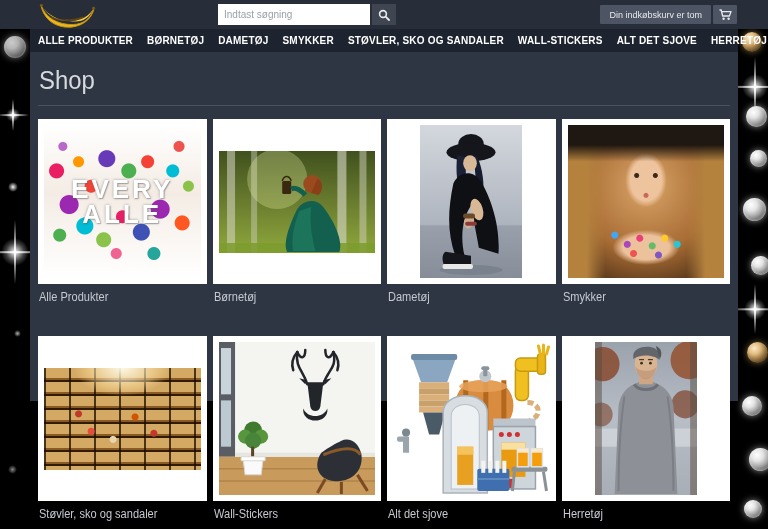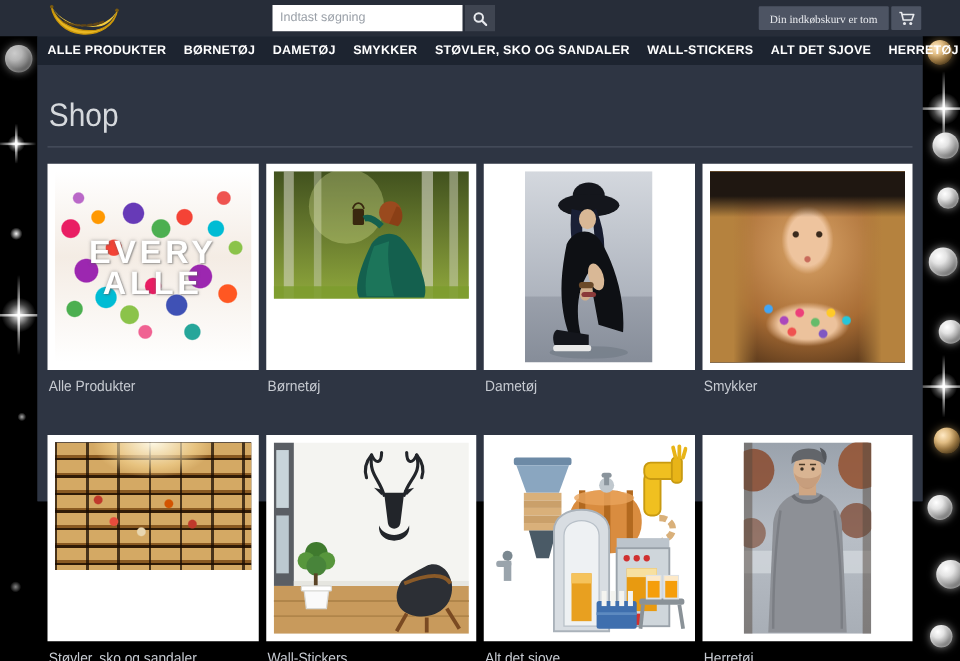--- a/index.html
+++ b/index.html
@@ -27,37 +27,37 @@
   .topbar{position:absolute;left:0;top:0;width:768px;height:29px;background:#272d39;z-index:5;}
   .logo{position:absolute;left:38px;top:1px;width:58px;height:27px;cursor:pointer;}
   .search-wrap{position:absolute;left:218px;top:4px;display:flex;align-items:center;border-radius:10px;}
   .search-input{width:146px;height:21px;border:0;background:#fff;font-size:10px;
     padding:0 0 0 6px;color:#333;outline:none;font-family:"Liberation Sans",sans-serif;}
   .search-input::placeholder{color:#9aa0a8;}
   .search-btn{width:24px;height:21px;margin-left:2px;border:0;background:#3f4551;cursor:pointer;
     display:flex;align-items:center;justify-content:center;padding:0;}
   .cart-wrap{position:absolute;right:31px;top:5px;display:flex;align-items:center;}
   .cart-label-btn{height:19px;border:0;background:#4d5463;color:#e8eaee;font-size:9px;
-    padding:0 9px;cursor:pointer;font-family:Liberation Serif, serif;border-radius:1px;}
+    padding:0 9px;cursor:pointer;font-family:Liberation Sans, sans-serif;border-radius:1px;}
   .cart-icon-btn{width:24px;height:19px;margin-left:2px;border:0;background:#4d5463;cursor:pointer;
     display:flex;align-items:center;justify-content:center;padding:0;border-radius:1px;}
   
   .site{position:absolute;left:30px;top:0;width:708px;height:401px;background:#2e3543;z-index:2;}
   .nav{position:absolute;left:0;top:29px;width:100%;height:23px;background:#1d2430;
     display:flex;align-items:center;padding-left:1px;box-sizing:border-box;}
   .nav a{color:#ffffff;font-size:10px;font-weight:bold;letter-spacing:.2px;text-decoration:none;
     padding:0 7px;line-height:23px;white-space:nowrap;cursor:pointer;}
-  .main{position:absolute;left:0;top:52px;right:0;bottom:0;background:#2e3543;padding:12px 8px;box-sizing:border-box;}
+  .main{position:absolute;left:0;top:52px;right:0;bottom:0;background:#2e3543;padding:0 8px;box-sizing:border-box;}
   .page-title{margin:13px 0 0 1px;font-size:26px;font-weight:400;color:#d6d9dd;
     transform:scaleX(.92);transform-origin:left;}
   .title-rule{border-bottom:1px solid #4a5160;margin-top:9px;}
   .grid{display:grid;grid-template-columns:repeat(4,1fr);column-gap:6px;margin-top:13px;}
   .cell{cursor:pointer;}
   .card{height:165px;background:#fff;position:relative;overflow:hidden;
-    display:flex;justify-content:center;padding:6px;box-sizing:border-box;}
+    display:flex;align-items:center;justify-content:center;padding:6px;box-sizing:border-box;}
   .caption{font-size:12px;color:#c6cad1;margin:6px 0 32px 1px;transform:scaleX(.92);transform-origin:left;
     white-space:nowrap;}
   .art{position:relative;}
   .art.full{width:100%;height:100%;}
   .art.ls{width:100%;height:102px;}
   .art.pt{width:102px;height:100%;}
   
   .art-everything{
     background-color:#fff;
     background-image:

